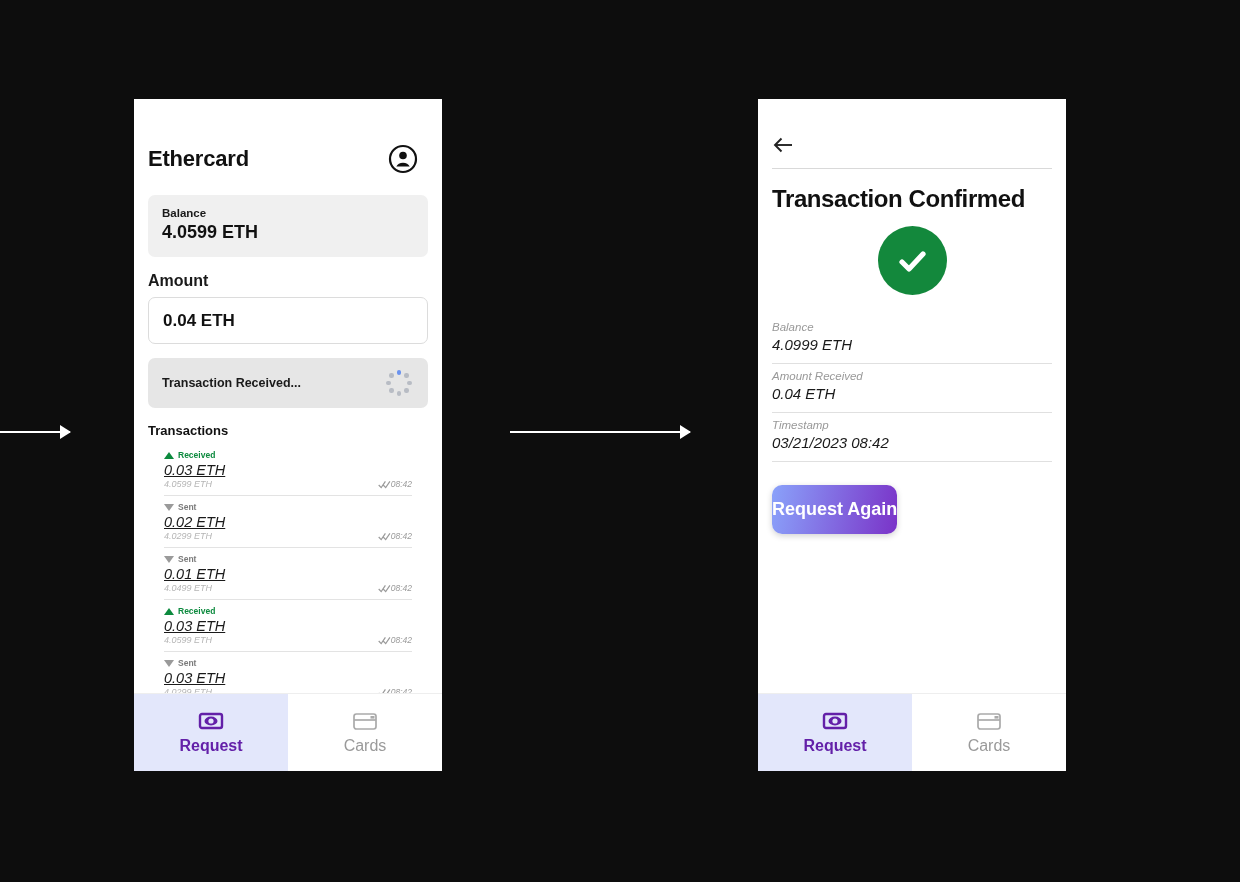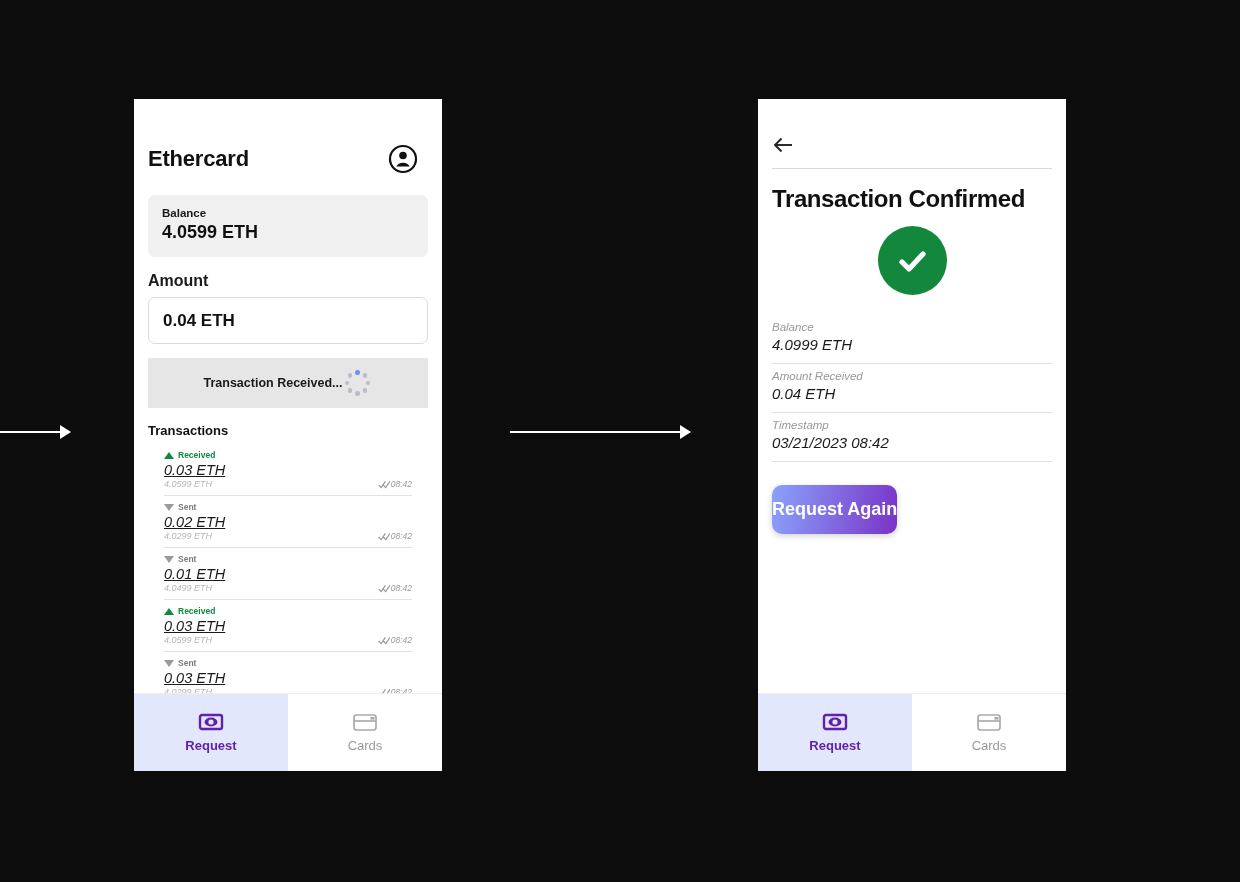--- a/index.html
+++ b/index.html
@@ -50,23 +50,23 @@
 
   .amount-lbl { margin: 15px 0 0 14px; font-size: 16px; font-weight: bold; color: #1a1a1a; }
   .amount-input {
     margin: 7px 14px 0 14px; height: 47px; background: #ffffff;
     border: 1px solid #dcdcdc; border-radius: 7px;
     display: flex; align-items: center; padding: 0 14px;
     font-size: 17px; font-weight: bold; color: #111111;
   }
 
   .toast {
-    margin: 14px 14px 0 14px; background: #e6e6e6; border-radius: 0;
+    margin: 14px 14px 0 14px; background: #e6e6e6; border-radius: 7px;
     height: 50px; display: flex; align-items: center;
-    justify-content: center; padding: 0 14px;
+    justify-content: space-between; padding: 0 14px;
   }
   .toast-text { font-size: 12.5px; font-weight: bold; color: #1a1a1a; }
 
   .spinner { position: relative; width: 30px; height: 30px; flex: 0 0 auto; }
   .spinner i {
     position: absolute; width: 4.4px; height: 4.4px; border-radius: 50%;
     background: #b8bcc4; left: 50%; top: 50%; margin: -2.2px;
   }
   .spinner i.on { background: #6b93ef; }
 
@@ -121,21 +121,21 @@
     box-shadow: 0 2px 6px rgba(0,0,0,0.18);
   }
 
   
   .nav { display: flex; height: 78px; flex: 0 0 auto; border-top: 1px solid #eeeeee; }
   .nav-item {
     flex: 1; display: flex; flex-direction: column;
     align-items: center; justify-content: center; gap: 6px; cursor: pointer;
   }
   .nav-item.active { background: #e3e7fb; }
-  .nav-label { font-size: 13px; font-weight: bold; }
+  .nav-label { font-size: 16px; font-weight: bold; }
   .nav-item.active .nav-label { color: #6320a8; }
   .nav-item.idle .nav-label { color: #9a9a9a; font-weight: normal; }
 </style>
 </head>
 <body style="background: rgb(13, 13, 13);">
 
 <div class="canvas">
 
   <div class="arrow arrow-left"></div>
   <div class="arrow arrow-mid"></div>

